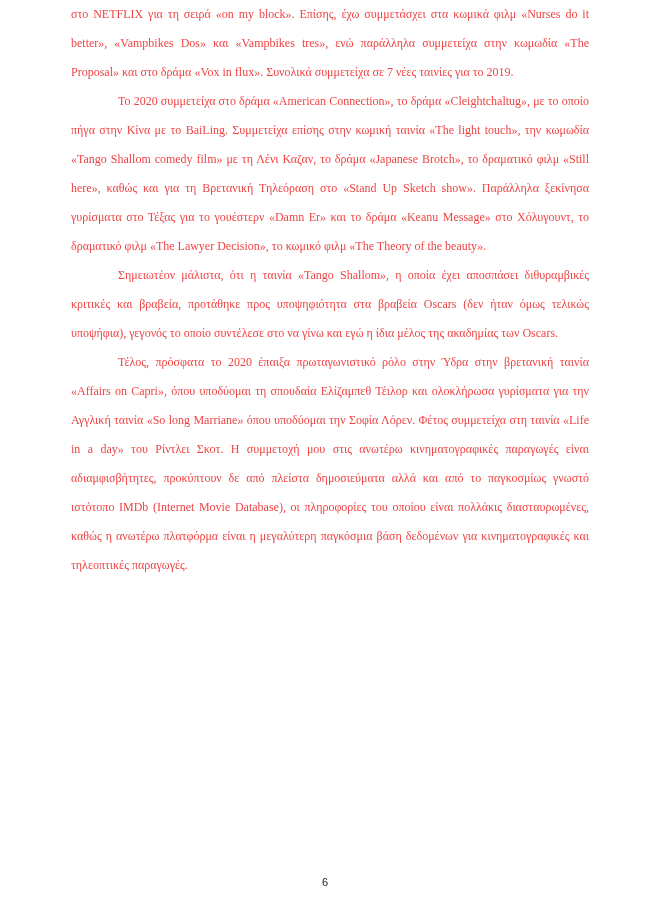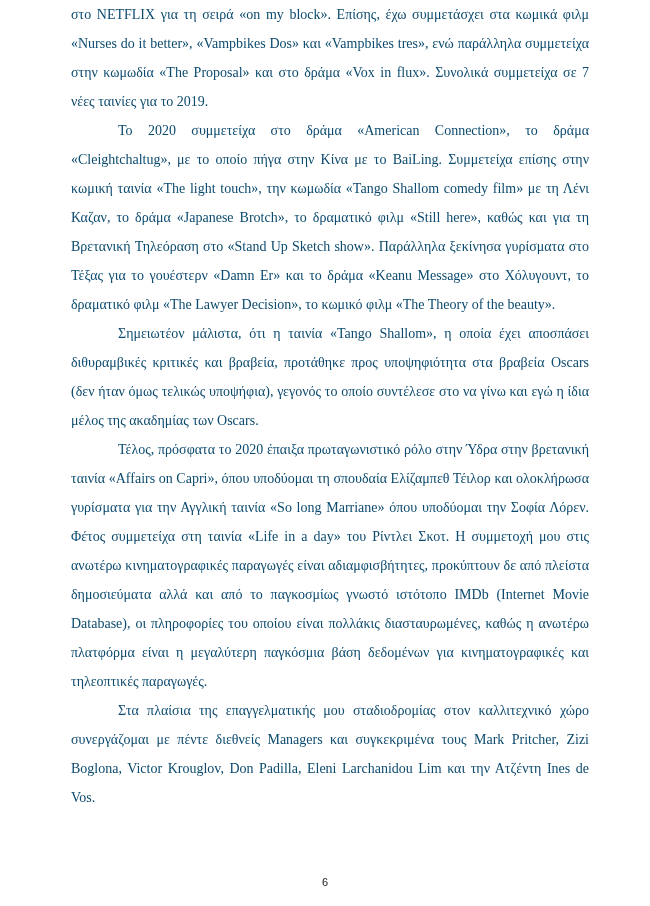--- a/index.html
+++ b/index.html
@@ -12,23 +12,23 @@
     height: 906px;
     position: relative;
     overflow: hidden;
   }
   .page {
     position: absolute;
     left: 71px;
     top: 0px;
     width: 518px;
     font-family: "Liberation Serif", "DejaVu Serif", serif;
-    font-size: 14px;
+    font-size: 12px;
     line-height: 29px;
-    color: #0c4a6e;
+    color: #ef4444;
   }
   .para {
     margin: 0;
     text-align: justify;
     text-align-last: left;
   }
   .para.indent {
     text-indent: 47px;
   }
   .page-number {
@@ -43,16 +43,15 @@
   }
 </style>
 </head>
 <body>
 
 <div class="page">
   <p class="para">στο NETFLIX για τη σειρά «on my block». Επίσης, έχω συμμετάσχει στα κωμικά φιλμ «Nurses do it better», «Vampbikes Dos» και «Vampbikes tres», ενώ παράλληλα συμμετείχα στην κωμωδία «The Proposal» και στο δράμα «Vox in flux». Συνολικά συμμετείχα σε 7 νέες ταινίες για το 2019.</p>
   <p class="para indent">Το 2020 συμμετείχα στο δράμα «American Connection», το δράμα «Cleightchaltug», με το οποίο πήγα στην Κίνα με το BaiLing. Συμμετείχα επίσης στην κωμική ταινία «The light touch», την κωμωδία «Tango Shallom comedy film» με τη Λένι Καζαν, το δράμα «Japanese Brotch», το δραματικό φιλμ «Still here», καθώς και για τη Βρετανική Τηλεόραση στο «Stand Up Sketch show». Παράλληλα ξεκίνησα γυρίσματα στο Τέξας για το γουέστερν «Damn Er» και το δράμα «Keanu Message» στο Χόλυγουντ, το δραματικό φιλμ «The Lawyer Decision», το κωμικό φιλμ «The Theory of the beauty».</p>
   <p class="para indent">Σημειωτέον μάλιστα, ότι η ταινία «Tango Shallom», η οποία έχει αποσπάσει διθυραμβικές κριτικές και βραβεία, προτάθηκε προς υποψηφιότητα στα βραβεία Oscars (δεν ήταν όμως τελικώς υποψήφια), γεγονός το οποίο συντέλεσε στο να γίνω και εγώ η ίδια μέλος της ακαδημίας των Oscars.</p>
   <p class="para indent">Τέλος, πρόσφατα το 2020 έπαιξα πρωταγωνιστικό ρόλο στην Ύδρα στην βρετανική ταινία «Affairs on Capri», όπου υποδύομαι τη σπουδαία Ελίζαμπεθ Τέιλορ και ολοκλήρωσα γυρίσματα για την Αγγλική ταινία «So long Marriane» όπου υποδύομαι την Σοφία Λόρεν. Φέτος συμμετείχα στη ταινία «Life in a day» του Ρίντλει Σκοτ. Η συμμετοχή μου στις ανωτέρω κινηματογραφικές παραγωγές είναι αδιαμφισβήτητες, προκύπτουν δε από πλείστα δημοσιεύματα αλλά και από το παγκοσμίως γνωστό ιστότοπο IMDb (Internet Movie Database), οι πληροφορίες του οποίου είναι πολλάκις διασταυρωμένες, καθώς η ανωτέρω πλατφόρμα είναι η μεγαλύτερη παγκόσμια βάση δεδομένων για κινηματογραφικές και τηλεοπτικές παραγωγές.</p>
-  <p class="para indent">Στα πλαίσια της επαγγελματικής μου σταδιοδρομίας στον καλλιτεχνικό χώρο συνεργάζομαι με πέντε διεθνείς Managers και συγκεκριμένα τους Mark Pritcher, Zizi Boglona, Victor Krouglov, Don Padilla, Eleni Larchanidou Lim και την Ατζέντη Ines de Vos.</p>
 </div>
 
 <div class="page-number">6</div>
 
 </body></html>

